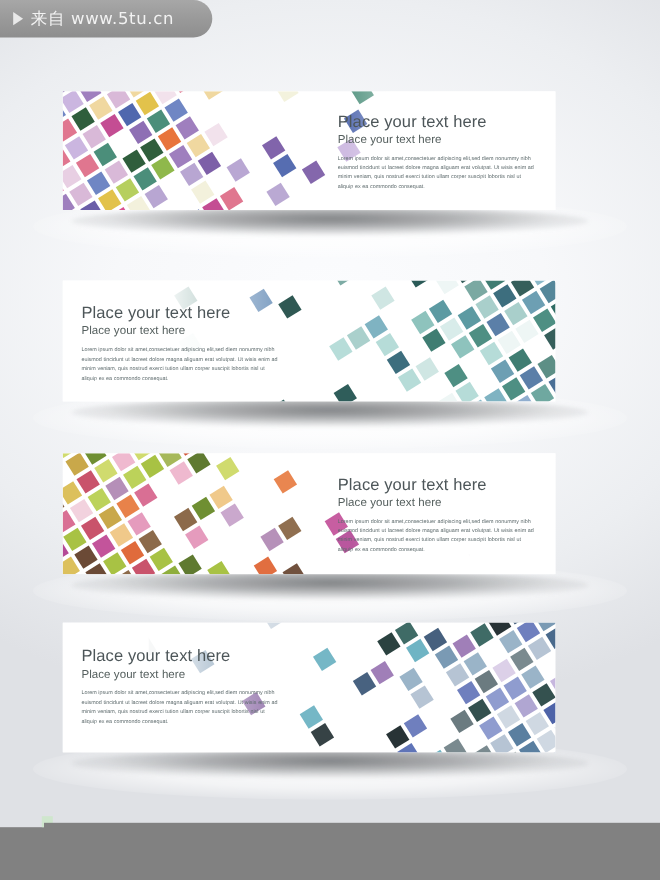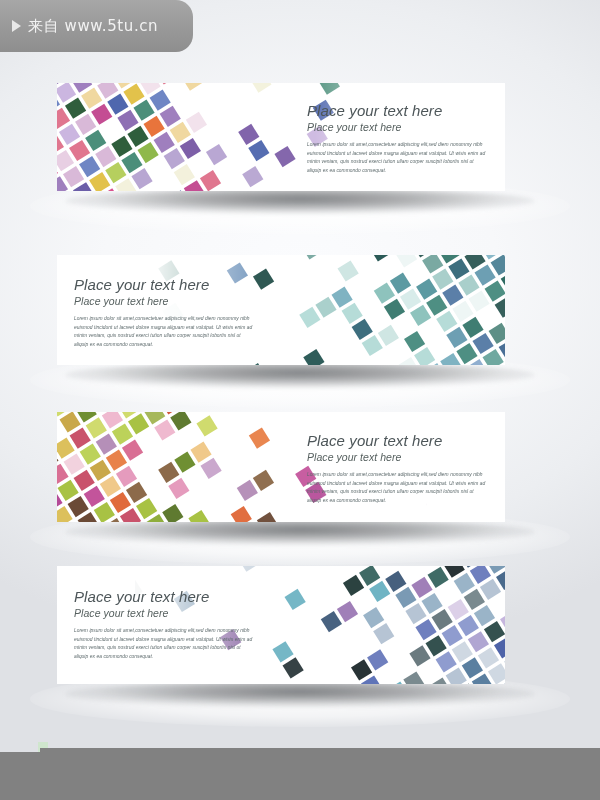--- a/index.html
+++ b/index.html
@@ -10,21 +10,21 @@
     background:#eef0f3;
   }
   #stage{
     position:absolute;inset:0;width:600px;height:800px;overflow:hidden;
     background:
       radial-gradient(ellipse 520px 380px at 50% 34%, #fbfcfe 0%, #f7f8fa 38%, #eceef1 72%, #dfe1e5 100%);
   }
 
   
   .wm{
-    position:absolute;left:0;top:0;height:52px;width:193px;
+    position:absolute;left:0;top:0;height:34px;width:193px;
     background:linear-gradient(180deg,#a7a7a7 0%,#9b9b9b 45%,#8e8e8e 100%);
     border-radius:0 17px 17px 0;
     display:flex;align-items:center;gap:7px;
     padding-left:12px;box-sizing:border-box;
     z-index:40;
   }
   .wm .tri{
     width:0;height:0;border-left:9px solid #e9e9e9;
     border-top:6px solid transparent;border-bottom:6px solid transparent;
     flex:0 0 auto;
@@ -36,21 +36,21 @@
 
   
   .botbar{position:absolute;left:0;bottom:0;width:600px;height:58px;z-index:35;}
   .botbar .seg1{position:absolute;left:0;bottom:0;width:48px;height:48px;background:#818181;}
   .botbar .seg2{position:absolute;left:40px;bottom:0;width:560px;height:52px;background:#818181;}
   .botbar .chip{position:absolute;left:38px;bottom:48px;width:10px;height:10px;background:#cfe6cd;}
 
   
   .banner{
     position:absolute;left:57px;width:448px;
-    background:#ffffff;overflow:hidden;z-index:10;font-style:italic;
+    background:#ffffff;overflow:hidden;z-index:10;
   }
   .shadow{
     position:absolute;z-index:5;left:50%;transform:translateX(-50%);
     width:470px;height:26px;border-radius:50%;
     background:radial-gradient(ellipse at 50% 42%,
        rgba(40,44,48,.58) 0%, rgba(60,64,68,.40) 34%,
        rgba(110,115,120,.16) 62%, rgba(160,164,168,0) 82%);
     filter:blur(2px);
   }
   .glow{

